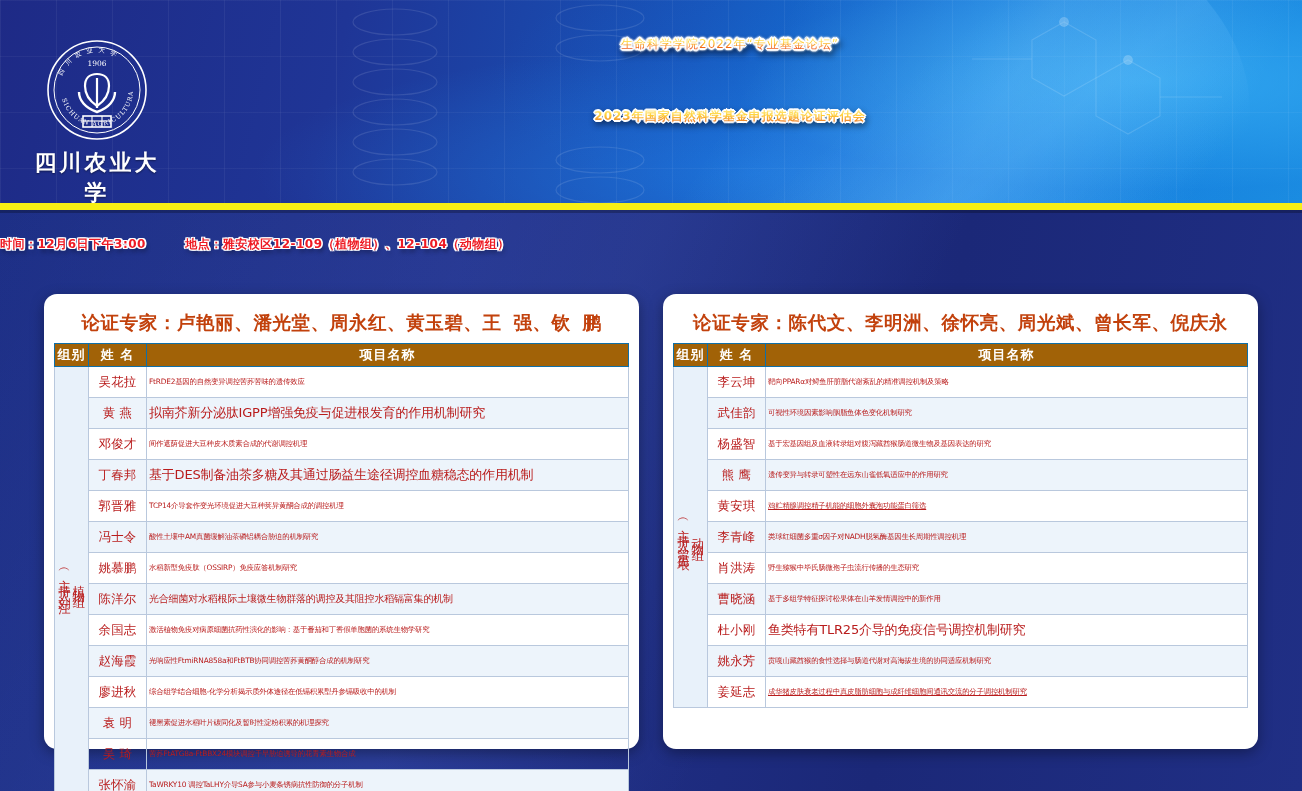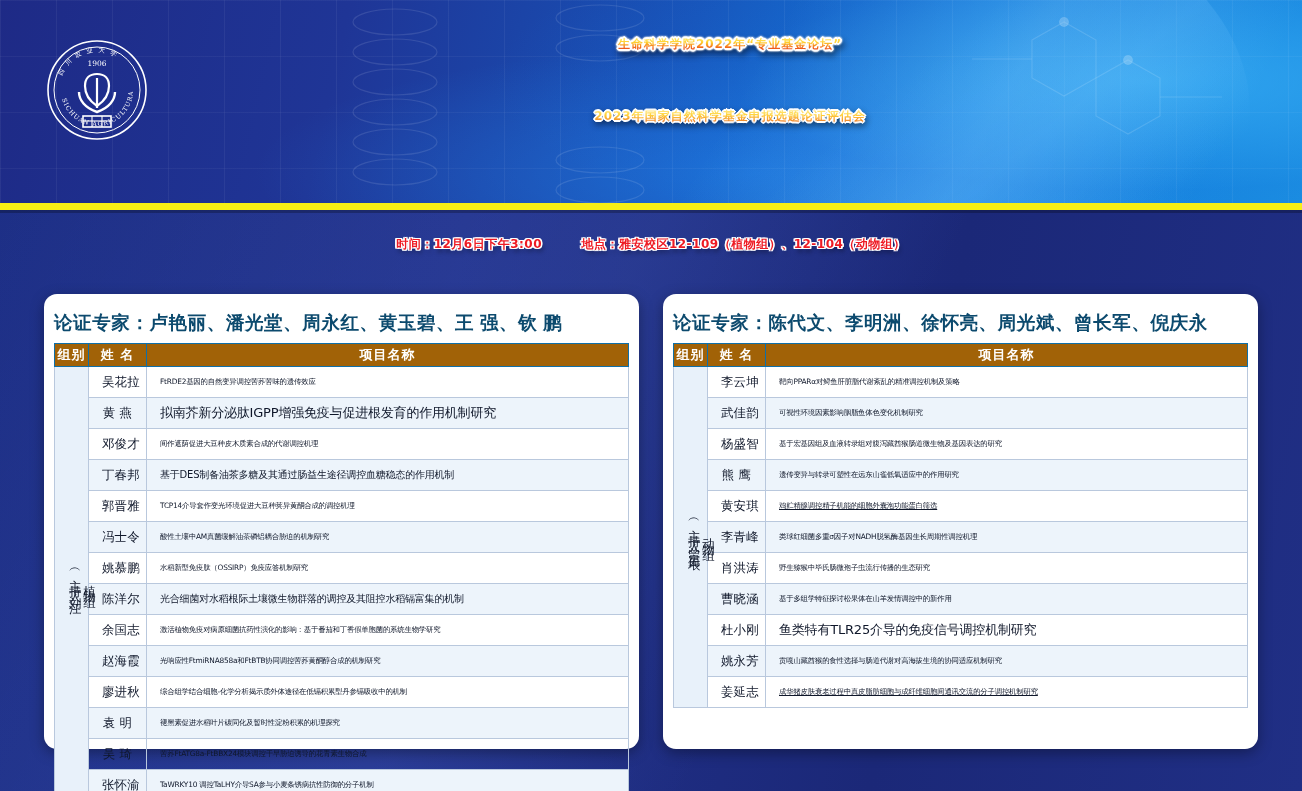--- a/index.html
+++ b/index.html
@@ -59,42 +59,42 @@
   .logo-cn{
     margin-top:6px;color:#fff;font-size:22px;letter-spacing:3px;font-weight:bold;
     font-family:"DejaVu Serif","Liberation Serif",serif;
     text-shadow:0 1px 2px rgba(0,0,0,.45);
   }
 
   
   .title-main{
     position:absolute;left:170px;top:38px;width:1120px;
     text-align:center;
-    font-size:56px;font-weight:bold;letter-spacing:1px;line-height:1.08;
+    font-size:56px;font-weight:normal;letter-spacing:1px;line-height:1.08;
     font-family:"DejaVu Sans","Liberation Sans",sans-serif;
     background:linear-gradient(180deg,#ffe96b 0%,#ffd02e 33%,#f26a1c 72%,#e2361a 100%);
     -webkit-background-clip:text;background-clip:text;color:transparent;
     -webkit-text-stroke:0px transparent;
     filter:drop-shadow(0 0 1px #fff) drop-shadow(1px 1px 0 #fff) drop-shadow(-1px 1px 0 #fff)
            drop-shadow(1px -1px 0 #fff) drop-shadow(-1px -1px 0 #fff) drop-shadow(2px 4px 3px rgba(0,0,0,.45));
   }
   .title-sub{
     position:absolute;left:170px;top:108px;width:1120px;
     text-align:center;
     font-size:31px;font-weight:bold;letter-spacing:1px;
     font-family:"DejaVu Sans","Liberation Sans",sans-serif;
     background:linear-gradient(180deg,#fff3a8 0%,#ffd33c 40%,#f0832a 80%,#e0651e 100%);
     -webkit-background-clip:text;background-clip:text;color:transparent;
     filter:drop-shadow(1px 1px 0 #fff) drop-shadow(-1px 1px 0 #fff) drop-shadow(1px -1px 0 #fff)
            drop-shadow(-1px -1px 0 #fff) drop-shadow(1px 3px 3px rgba(0,0,0,.45));
   }
 
   
   .meta-line{
-    position:absolute;left:0;top:236px;width:1302px;text-align:center;
+    position:absolute;left:0;top:236px;width:1302px;
     font-size:31px;font-weight:bold;letter-spacing:.5px;
     color:#ee1b24;
     font-family:"DejaVu Sans","Liberation Sans",sans-serif;
     text-shadow:
       1.4px 0 0 #fff,-1.4px 0 0 #fff,0 1.4px 0 #fff,0 -1.4px 0 #fff,
       1.4px 1.4px 0 #fff,-1.4px 1.4px 0 #fff,1.4px -1.4px 0 #fff,-1.4px -1.4px 0 #fff,
       2px 4px 4px rgba(0,0,0,.4);
   }
   .meta-line .gap{display:inline-block;width:30px;}
 
@@ -102,38 +102,38 @@
   .panel{
     position:absolute;top:294px;width:595px;height:455px;
     background:#ffffff;border-radius:13px;
     box-shadow:0 4px 14px rgba(0,0,0,.35);
     box-sizing:border-box;padding:10px 10px 12px 10px;
   }
   .panel.left{left:44px;}
   .panel.right{left:663px;}
 
   .panel-title{
-    text-align:left;color:#0c4a6e;font-weight:bold;
+    text-align:center;color:#c2410c;font-weight:bold;
     font-size:18.5px;letter-spacing:.6px;
     padding:6px 0 8px 0;
-    font-family:Liberation Sans, sans-serif;
+    font-family:Liberation Mono, monospace;
     white-space:nowrap;
   }
 
   table.grid{
     width:100%;border-collapse:collapse;table-layout:fixed;
     font-family:"DejaVu Sans","Liberation Sans",sans-serif;
   }
   table.grid th{
     background:#a16207;color:#fff;font-weight:bold;font-size:13px;
     border:1px solid #0f6fa8;height:22px;padding:0;letter-spacing:1px;
   }
   table.grid td{
-    border:1px solid #b9c8dd;font-size:12.4px;color:#0f172a;
-    height:30px;padding:0 13px;vertical-align:middle;
+    border:1px solid #b9c8dd;font-size:12.4px;color:#b91c1c;
+    height:30px;padding:0 2px;vertical-align:middle;
   }
   table.grid tr.alt td{background:#edf4fb;}
   .col-group{width:34px;}
   .col-name{width:58px;}
   td.name{text-align:center;white-space:nowrap;letter-spacing:.2px;}
   td.proj{text-align:left;white-space:nowrap;letter-spacing:-.2px;}
   td.groupcell{
     background:#e8f1fa;text-align:center;padding:0;
     font-size:13px;color:#111;
   }
@@ -199,20 +199,21 @@
           <path id="arcTop" d="M 14 52 A 38 38 0 0 1 90 52" fill="none"></path>
           <path id="arcBot" d="M 16 52 A 36 36 0 0 0 88 52" fill="none"></path>
           <text fill="#ffffff" font-size="6.4" font-family="DejaVu Serif, serif" letter-spacing="1.6">
             <textPath href="#arcTop" startOffset="12%">四 川 农 业 大 学</textPath>
           </text>
           <text fill="#ffffff" font-size="6.2" font-family="DejaVu Serif, serif" letter-spacing="1.1">
             <textPath href="#arcBot" startOffset="8%">SICHUAN AGRICULTURAL UNIVERSITY</textPath>
           </text>
         </svg>
       </div>
+      <div class="logo-cn">四川农业大学</div>
 
     </div>
 
     <div class="title-main" style="font-size: 12px;">生命科学学院2022年“专业基金论坛”</div>
     <div class="title-sub" style="font-size: 12px;">2023年国家自然科学基金申报选题论证评估会</div>
   </div>
 
   <div class="divider"></div>
   <div class="divider-shadow"></div>
 
@@ -249,21 +250,21 @@
           <tr class="alt">
             <td class="name">黄 燕</td>
             <td class="proj" style="font-size: 13px;">拟南芥新分泌肽IGPP增强免疫与促进根发育的作用机制研究</td>
           </tr>
           <tr>
             <td class="name">邓俊才</td>
             <td class="proj" style="font-size: 7.4px;">间作遮荫促进大豆种皮木质素合成的代谢调控机理</td>
           </tr>
           <tr class="alt">
             <td class="name">丁春邦</td>
-            <td class="proj" style="font-size: 10px;">基于DES制备油茶多糖及其通过肠益生途径调控血糖稳态的作用机制</td>
+            <td class="proj" style="font-size: 13px;">基于DES制备油茶多糖及其通过肠益生途径调控血糖稳态的作用机制</td>
           </tr>
           <tr>
             <td class="name">郭晋雅</td>
             <td class="proj" style="font-size: 7.4px;">TCP14介导套作变光环境促进大豆种荚异黄酮合成的调控机理</td>
           </tr>
           <tr class="alt">
             <td class="name">冯士令</td>
             <td class="proj" style="font-size: 7.4px;">酸性土壤中AM真菌缓解油茶磷铝耦合胁迫的机制研究</td>
           </tr>
           <tr>

